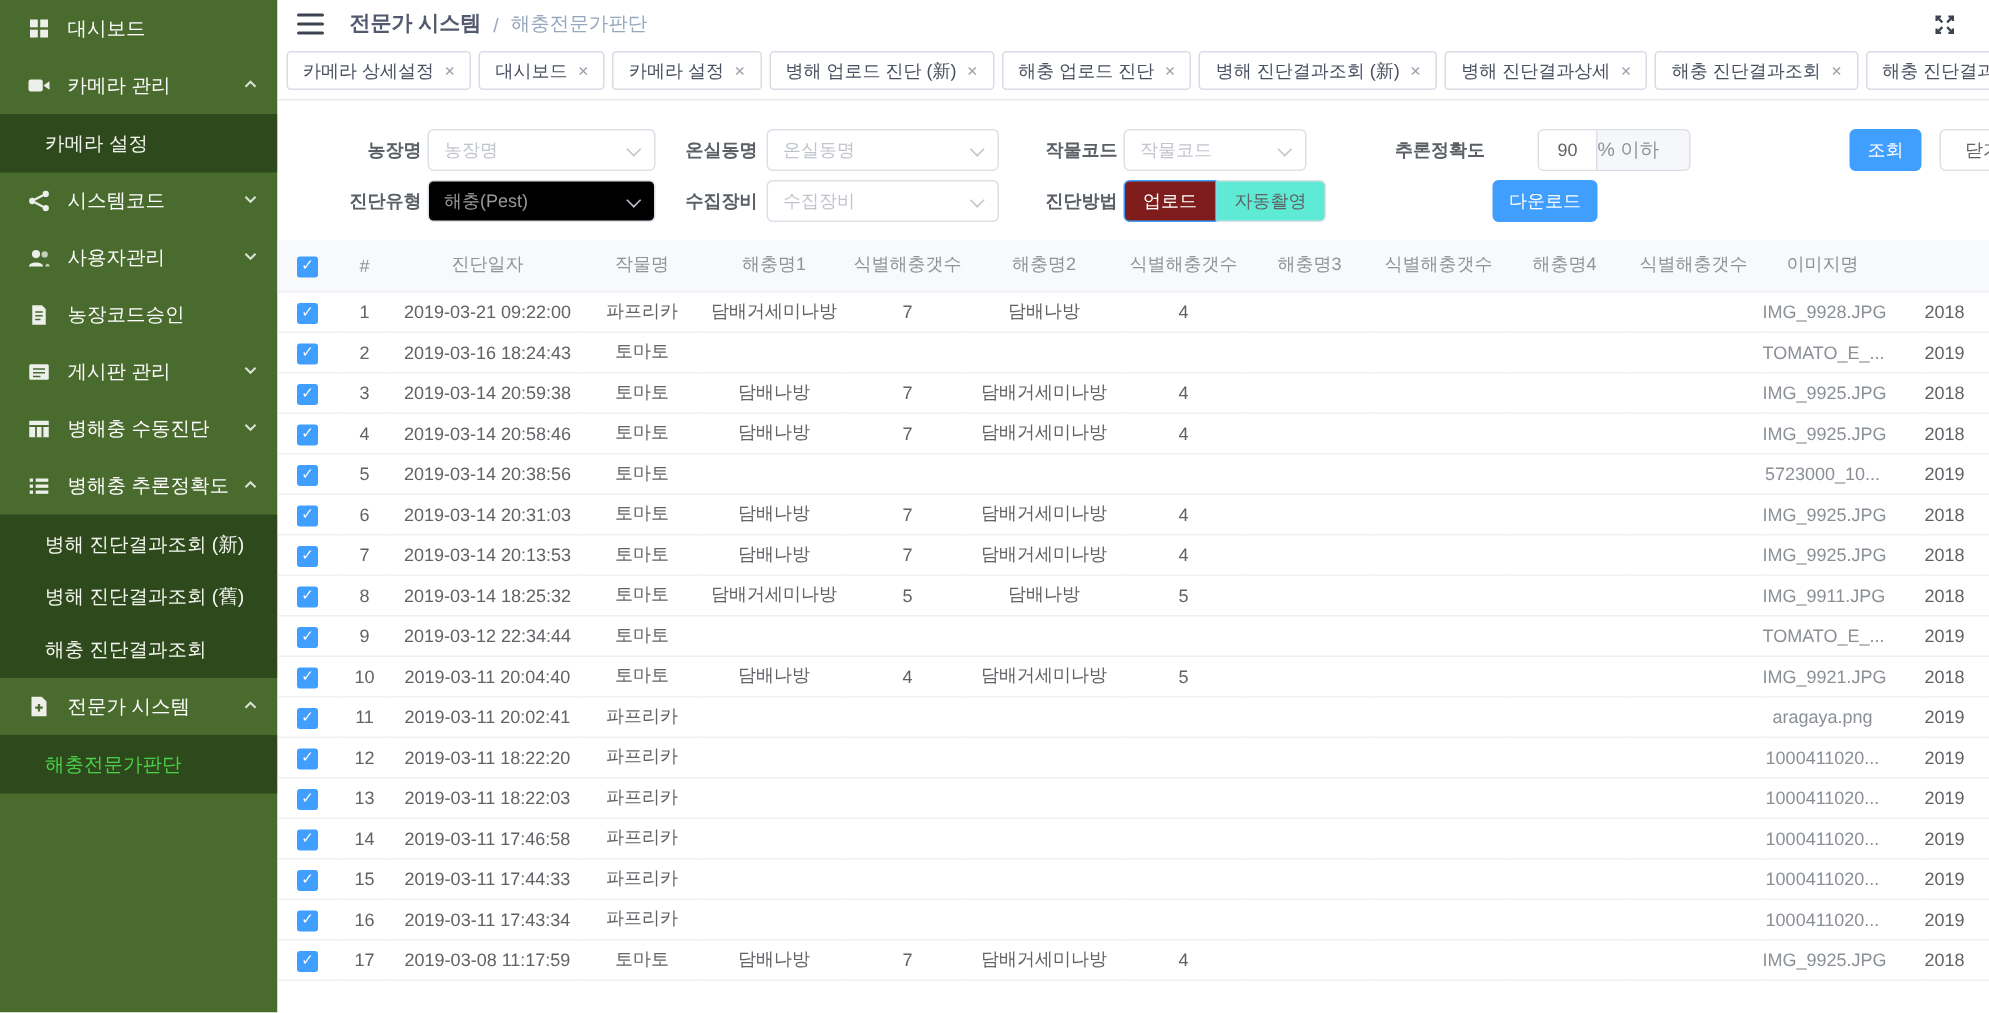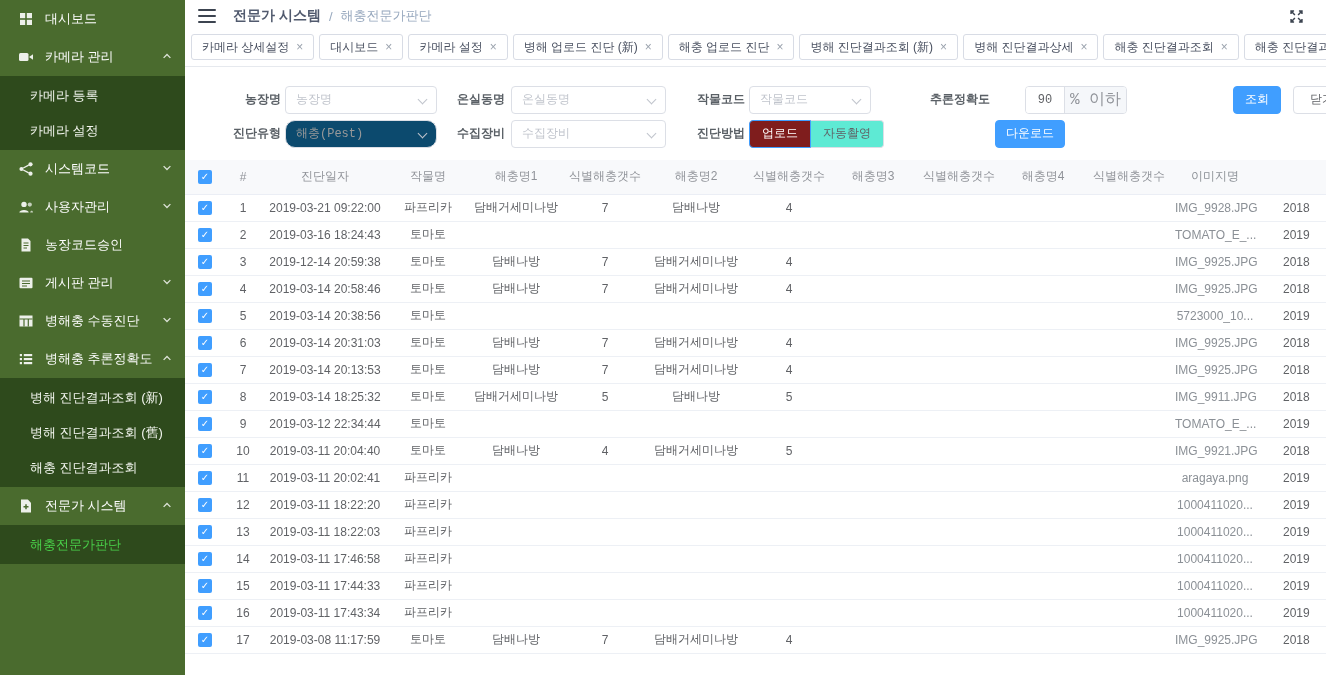--- a/index.html
+++ b/index.html
@@ -28,32 +28,32 @@
   .bc-cur { color:#97a8be; font-size:13px; }
   .fs-btn { position:absolute; right:22px; top:9px; width:15px; height:15px; cursor:pointer; }
 
   .tabrow { display:flex; gap:5px; padding:2px 0 6px 6px; border-bottom:1px solid #e6e9ee; }
   .tab { height:26px; display:flex; align-items:center; gap:7px; padding:0 10px;
     background:#fff; border:1px solid #d8dce5; border-radius:3px; font-size:12px; color:#495060;
     white-space:nowrap; cursor:pointer; }
   .tab .tclose { font-size:12px; color:#9aa2ad; cursor:pointer; }
 
   
-  .filters { position:absolute; left:0; top:62px; width:100%; height:98px;font-family:Liberation Mono, monospace; }
+  .filters { position:absolute; left:0; top:62px; width:100%; height:98px; }
   .f-label { position:absolute; font-size:12px; font-weight:bold; color:#5a6066; text-align:right; line-height:28px; }
   .f-select { position:absolute; height:28px; border:1px solid #dcdfe6; border-radius:4px; background:#fff;
     font-size:12px; color:#c0c4cc; line-height:26px; padding:0 22px 0 10px; cursor:pointer; }
-  .f-select.disabled { background:#0c4a6e; color:#9a9fa6; color:#999; cursor:not-allowed;border-radius:10px; }
+  .f-select.disabled { background:#000000; color:#9a9fa6; color:#999; cursor:not-allowed; }
   .sel-arrow { position:absolute; right:10px; top:9px; width:7px; height:7px;
     border-right:1.5px solid #c0c4cc; border-bottom:1.5px solid #c0c4cc; transform:rotate(45deg); }
   .acc-group { position:absolute; display:flex; height:28px; border:1px solid #dcdfe6; border-radius:4px; overflow:hidden; }
   .acc-group input { width:38px; border:none; outline:none; text-align:center; font-size:12px; color:#606266;
     font-family:inherit; }
-  .acc-unit { width:62px; background:#f5f7fa; border-left:1px solid #dcdfe6; font-size:16px; color:#909399;
-    text-align:center; line-height:26px; }
+  .acc-unit { width:62px; background:#f5f7fa; border-left:1px solid #dcdfe6; font-size:13px; color:#909399;
+    line-height:26px; }
   .toggle { position:absolute; display:flex; height:28px; }
   .tg-btn { height:28px; line-height:26px; padding:0 12px; font-size:12px; border:1px solid #dcdfe6;
     background:#5eead4; color:#606266; cursor:pointer; }
   .tg-btn.first { border-radius:4px 0 0 4px; }
   .tg-btn.last { border-radius:0 4px 4px 0; border-left:none; }
   .tg-btn.on { background:#7f1d1d; border-color:#409eff; color:#fff; }
   .btn { position:absolute; height:28px; line-height:26px; text-align:center; font-size:12px;
     border-radius:4px; cursor:pointer; }
   .btn.primary { background:#409eff; color:#fff; border:1px solid #409eff; }
   .btn.plain { background:#fff; color:#606266; border:1px solid #dcdfe6; }
@@ -92,21 +92,20 @@
             <rect x="1" y="4" width="9.5" height="8" rx="1.5"></rect>
             <path d="M11 8 L15 5.2 V10.8 Z"></path>
           </svg>
         </span>
         <span>카메라 관리</span>
         <span class="chev"><svg width="12" height="12" viewBox="0 0 16 16" fill="none" stroke="#fff" stroke-width="1.8">
             <path d="M3.5 10.5 L8 6 L12.5 10.5"></path>
           </svg></span>
       </div>
       <div class="submenu">
-        <div class="sub-item">카메라 등록</div>
         <div class="sub-item">카메라 설정</div>
       </div>
       <div class="side-item">
         <span class="micon">
           <svg width="16" height="16" viewBox="0 0 16 16" fill="#fff">
             <circle cx="3.5" cy="8" r="2.1"></circle>
             <circle cx="12.5" cy="3.3" r="2.1"></circle>
             <circle cx="12.5" cy="12.7" r="2.1"></circle>
             <path d="M5.3 7 L10.7 4.2 M5.3 9 L10.7 11.8" stroke="#fff" stroke-width="1.4"></path>
           </svg>
@@ -352,21 +351,21 @@
               <td></td>
               <td></td>
               <td></td>
               <td></td>
               <td class="cimg">TOMATO_E_...</td>
               <td class="creg">2019</td>
             </tr>
             <tr>
               <td><span class="cb">✓</span></td>
               <td>3</td>
-              <td>2019-12-14 20:59:38</td>
+              <td>2019-03-14 20:59:38</td>
               <td>토마토</td>
               <td>담배나방</td>
               <td>7</td>
               <td>담배거세미나방</td>
               <td>4</td>
               <td></td>
               <td></td>
               <td></td>
               <td></td>
               <td class="cimg">IMG_9925.JPG</td>

